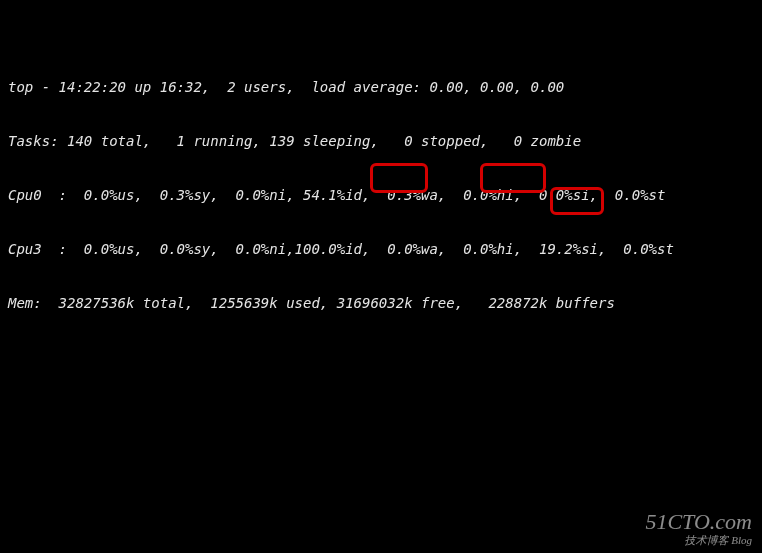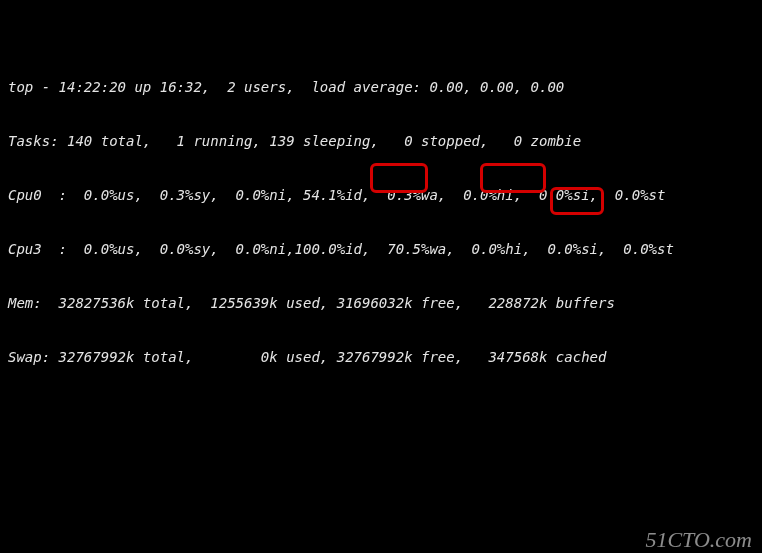--- a/index.html
+++ b/index.html
@@ -39,28 +39,28 @@
   .watermark small { font-size:11px; display:block; text-align:right;}
 </style>
 </head>
 <body>
 
 <div class="term">
   <div class="summary">
     <div>top - 14:22:20 up 16:32,  2 users,  load average: 0.00, 0.00, 0.00</div>
     <div>Tasks: 140 total,   1 running, 139 sleeping,   0 stopped,   0 zombie</div>
     <div>Cpu0  :  0.0%us,  0.3%sy,  0.0%ni, 54.1%id,  0.3%wa,  0.0%hi,  0.0%si,  0.0%st</div>
-    <div>Cpu3  :  0.0%us,  0.0%sy,  0.0%ni,100.0%id,  70.5%wa,  0.0%hi,  0.0%si,  0.0%st</div>
+    <div>Cpu3  :  0.0%us,  0.0%sy,  0.0%ni,100.0%id,  0.0%wa,  0.0%hi,  19.2%si,  0.0%st</div>
     <div>Mem:  32827536k total,  1255639k used, 31696032k free,   228872k buffers</div>
-    <div>Swap: 32767992k total,        0k used, 32767992k free,   347568k cached</div>
   </div>
   <div style="height:6px"></div>
   
   
 </div>
 
 <div class="highlight-box-1" style="left:370px; top:163px; width:52px; height:24px;"></div>
 <div class="highlight-box-1" style="left:480px; top:163px; width:60px; height:24px;"></div>
 <div class="highlight-box-1" style="left:550px; top:187px; width:48px; height:22px;"></div>
 
 <div class="watermark">
   <span>51CTO.com</span>
+  <small>技术博客      Blog</small>
 </div>
 
 </body></html>

